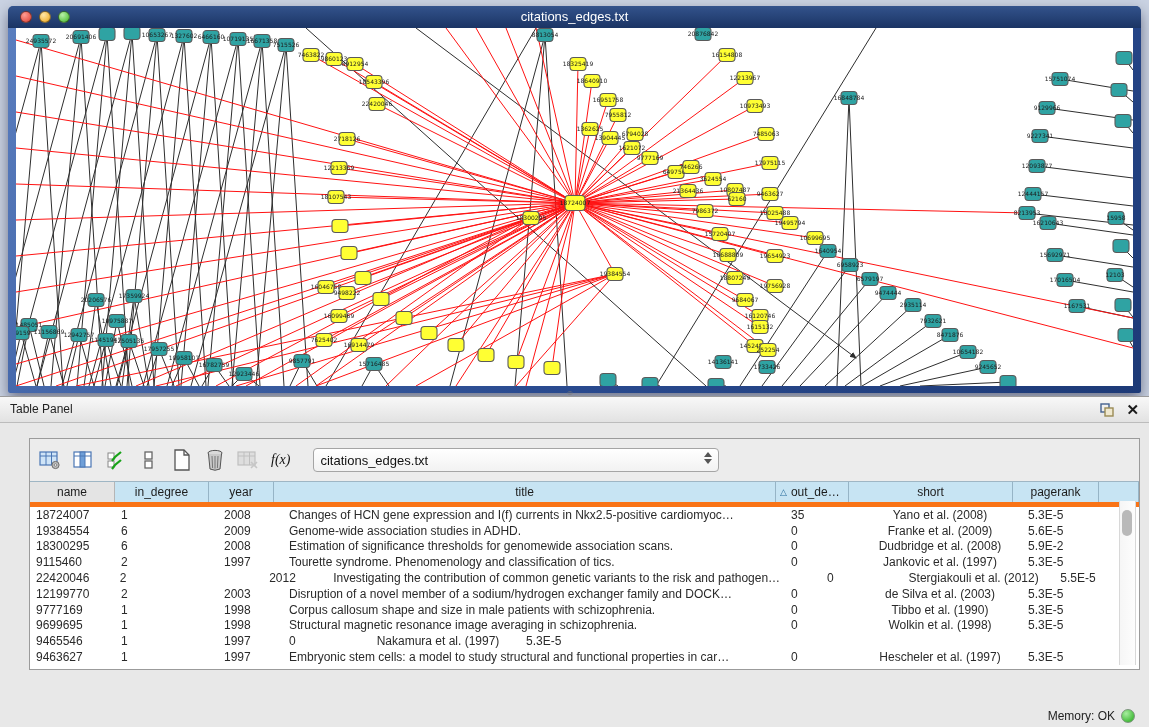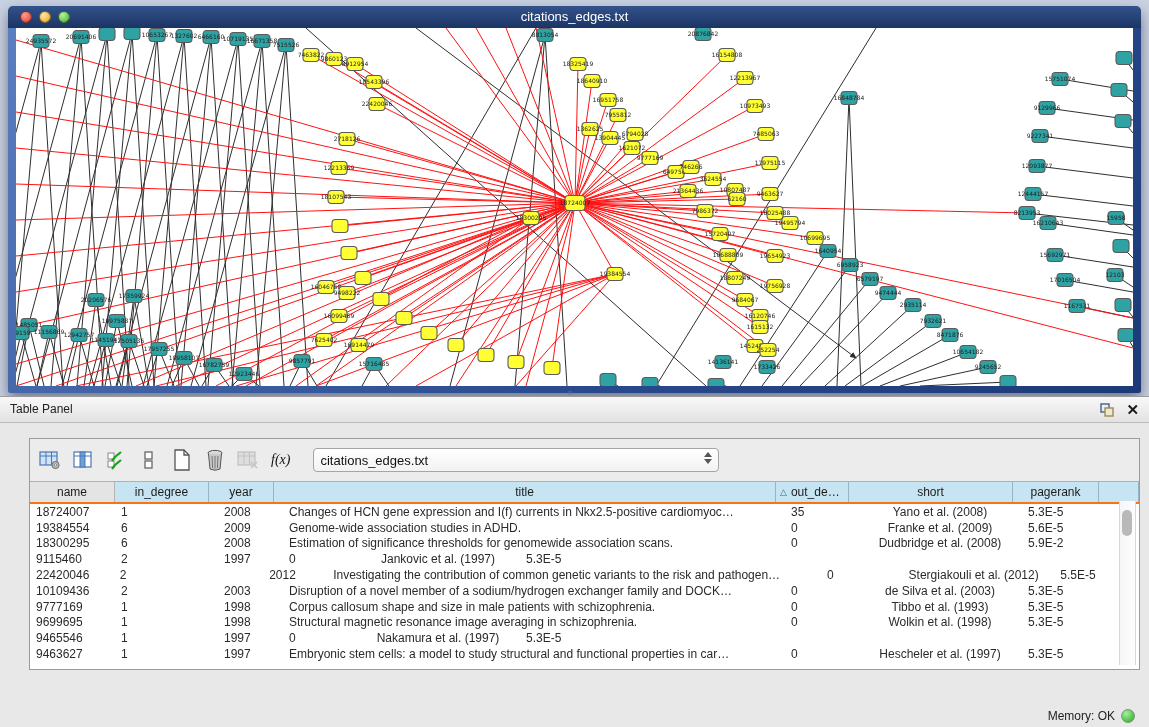--- a/index.html
+++ b/index.html
@@ -58,21 +58,21 @@
   .tbtn{width:24px;height:24px;display:flex;align-items:center;justify-content:center;}
   .fx-label{font-size:14px;font-style:italic;font-family:"Liberation Serif",serif;color:#111;margin-left:2px;}
   .combo{
     margin-left:14px;width:392px;height:22px;border:1px solid #a5a5a5;border-radius:4px;
     background:linear-gradient(#ffffff,#f2f2f2);display:flex;align-items:center;
     font-size:13px;color:#111;padding:0 6px;position:relative;
   }
   .combo .arrows{position:absolute;right:6px;top:3px;display:flex;flex-direction:column;gap:2px;}
   .combo .arr-up{width:0;height:0;border-left:4px solid transparent;border-right:4px solid transparent;border-bottom:5px solid #555;}
   .combo .arr-dn{width:0;height:0;border-left:4px solid transparent;border-right:4px solid transparent;border-top:5px solid #555;}
-  .hdr-row{display:flex;height:20px;border-top:1px solid #9fb6c4;border-bottom:2px solid #f97316;}
+  .hdr-row{display:flex;height:20px;border-top:1px solid #9fb6c4;border-bottom:5px solid #f97316;}
   .hcell{
     box-sizing:border-box;background:#c7e4f3;border-right:1px solid #96b4c6;
     font-size:12px;color:#1c1c1c;display:flex;align-items:center;justify-content:center;
     white-space:nowrap;overflow:hidden;
   }
   .hcell.gray{background:#e4e4e4;border-right:1px solid #b5b5b5;}
   .hcell .sort-tri{font-size:9px;color:#2a6e9e;margin-right:4px;}
   .hcell.left{justify-content:flex-start;padding-left:4px;}
   .tbl-body{position:relative;height:169px;overflow:hidden;}
   .trow{display:flex;height:15.8px;background:#fff;}
@@ -934,49 +934,50 @@
           <div class="tcell" style="width: 65px;">2008</div>
           <div class="tcell" style="width: 502px;">Estimation of significance thresholds for genomewide association scans.</div>
           <div class="tcell" style="width: 73px;">0</div>
           <div class="tcell center" style="width: 164px;">Dudbridge et al. (2008)</div>
           <div class="tcell" style="width: 86px;">5.9E-2</div>
         </div>
         <div class="trow">
           <div class="tcell" style="width: 85px;">9115460</div>
           <div class="tcell" style="width: 103px;">2</div>
           <div class="tcell" style="width: 65px;">1997</div>
+          <div class="tcell" style="width: 502px;">Tourette syndrome. Phenomenology and classification of tics.</div>
           <div class="tcell" style="width: 73px;">0</div>
           <div class="tcell center" style="width: 164px;">Jankovic et al. (1997)</div>
           <div class="tcell" style="width: 86px;">5.3E-5</div>
         </div>
         <div class="trow">
           <div class="tcell" style="width: 85px;">22420046</div>
           <div class="tcell" style="width: 103px;">2</div>
           <div class="tcell" style="width: 65px; margin-left: 48px;">2012</div>
           <div class="tcell" style="width: 502px;">Investigating the contribution of common genetic variants to the risk and pathogen…</div>
           <div class="tcell" style="width: 73px;">0</div>
           <div class="tcell center" style="width: 164px;">Stergiakouli et al. (2012)</div>
           <div class="tcell" style="width: 86px;">5.5E-5</div>
         </div>
         <div class="trow">
-          <div class="tcell" style="width: 85px;">10109436</div>
+          <div class="tcell" style="width: 85px;">12199770</div>
           <div class="tcell" style="width: 103px;">2</div>
           <div class="tcell" style="width: 65px;">2003</div>
           <div class="tcell" style="width: 502px; text-align: right;">Disruption of a novel member of a sodium/hydrogen exchanger family and DOCK…</div>
           <div class="tcell" style="width: 73px;">0</div>
           <div class="tcell center" style="width: 164px;">de Silva et al. (2003)</div>
           <div class="tcell" style="width: 86px;">5.3E-5</div>
         </div>
         <div class="trow">
           <div class="tcell" style="width: 85px;">9777169</div>
           <div class="tcell" style="width: 103px;">1</div>
           <div class="tcell" style="width: 65px;">1998</div>
           <div class="tcell" style="width: 502px;">Corpus callosum shape and size in male patients with schizophrenia.</div>
           <div class="tcell" style="width: 73px;">0</div>
-          <div class="tcell center" style="width: 164px;">Tibbo et al. (1993)</div>
+          <div class="tcell center" style="width: 164px;">Tibbo et al. (1990)</div>
           <div class="tcell" style="width: 86px;">5.3E-5</div>
         </div>
         <div class="trow">
           <div class="tcell" style="width: 85px;">9699695</div>
           <div class="tcell" style="width: 103px;">1</div>
           <div class="tcell" style="width: 65px;">1998</div>
           <div class="tcell" style="width: 502px;">Structural magnetic resonance image averaging in schizophrenia.</div>
           <div class="tcell" style="width: 73px;">0</div>
           <div class="tcell center" style="width: 164px;">Wolkin et al. (1998)</div>
           <div class="tcell" style="width: 86px;">5.3E-5</div>

